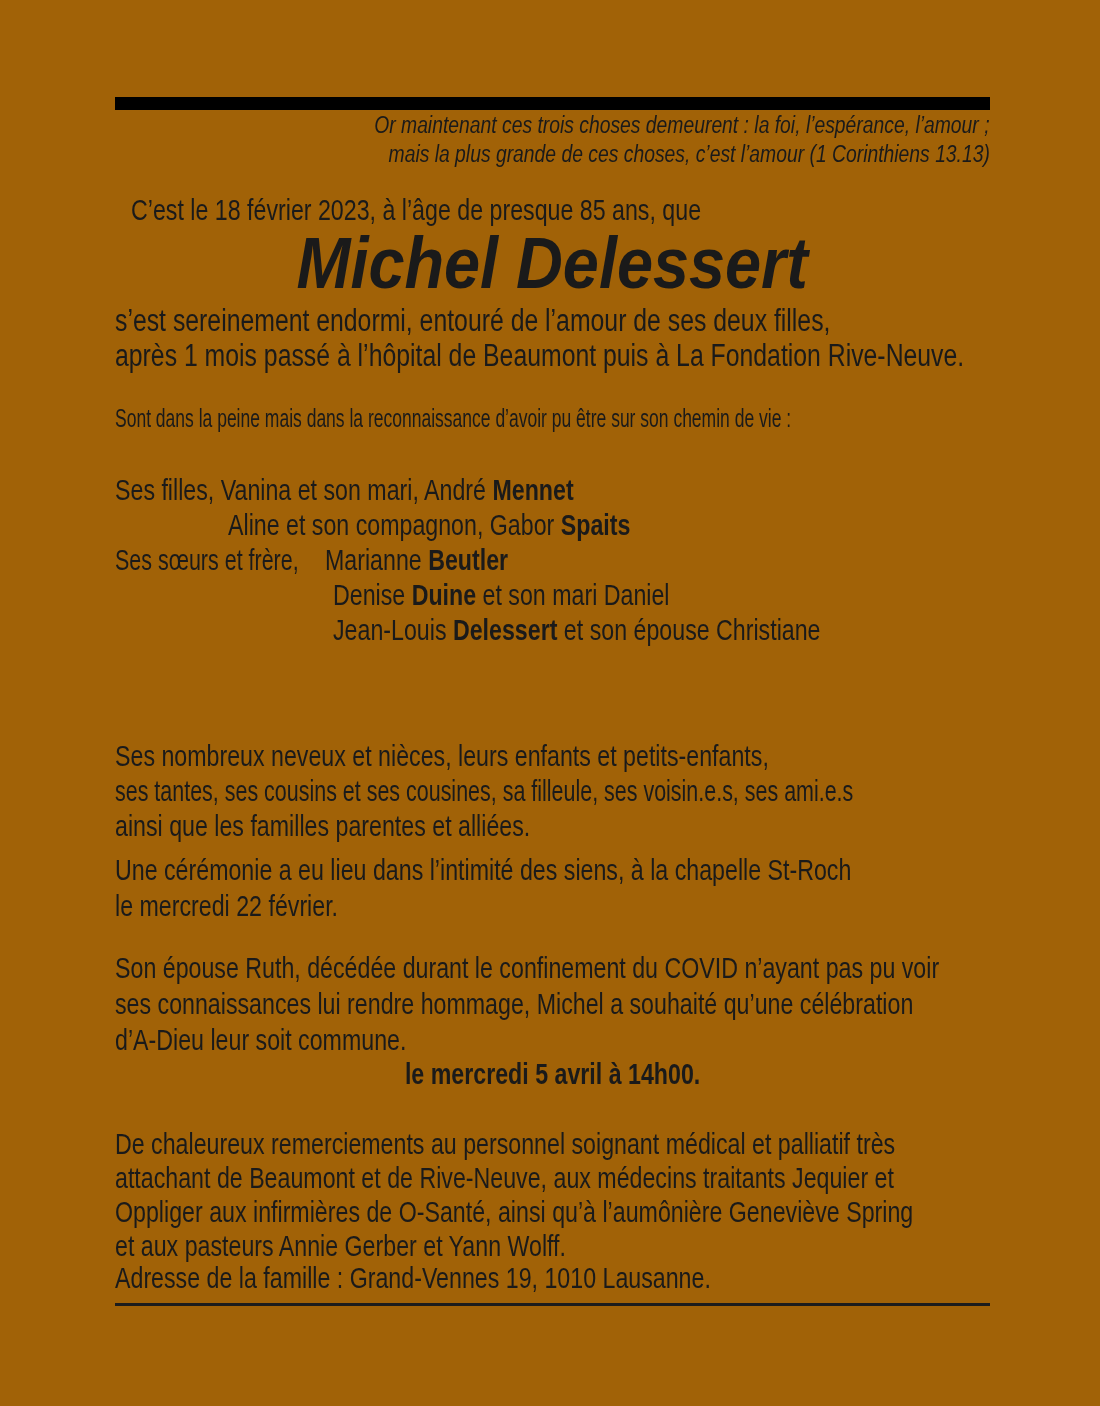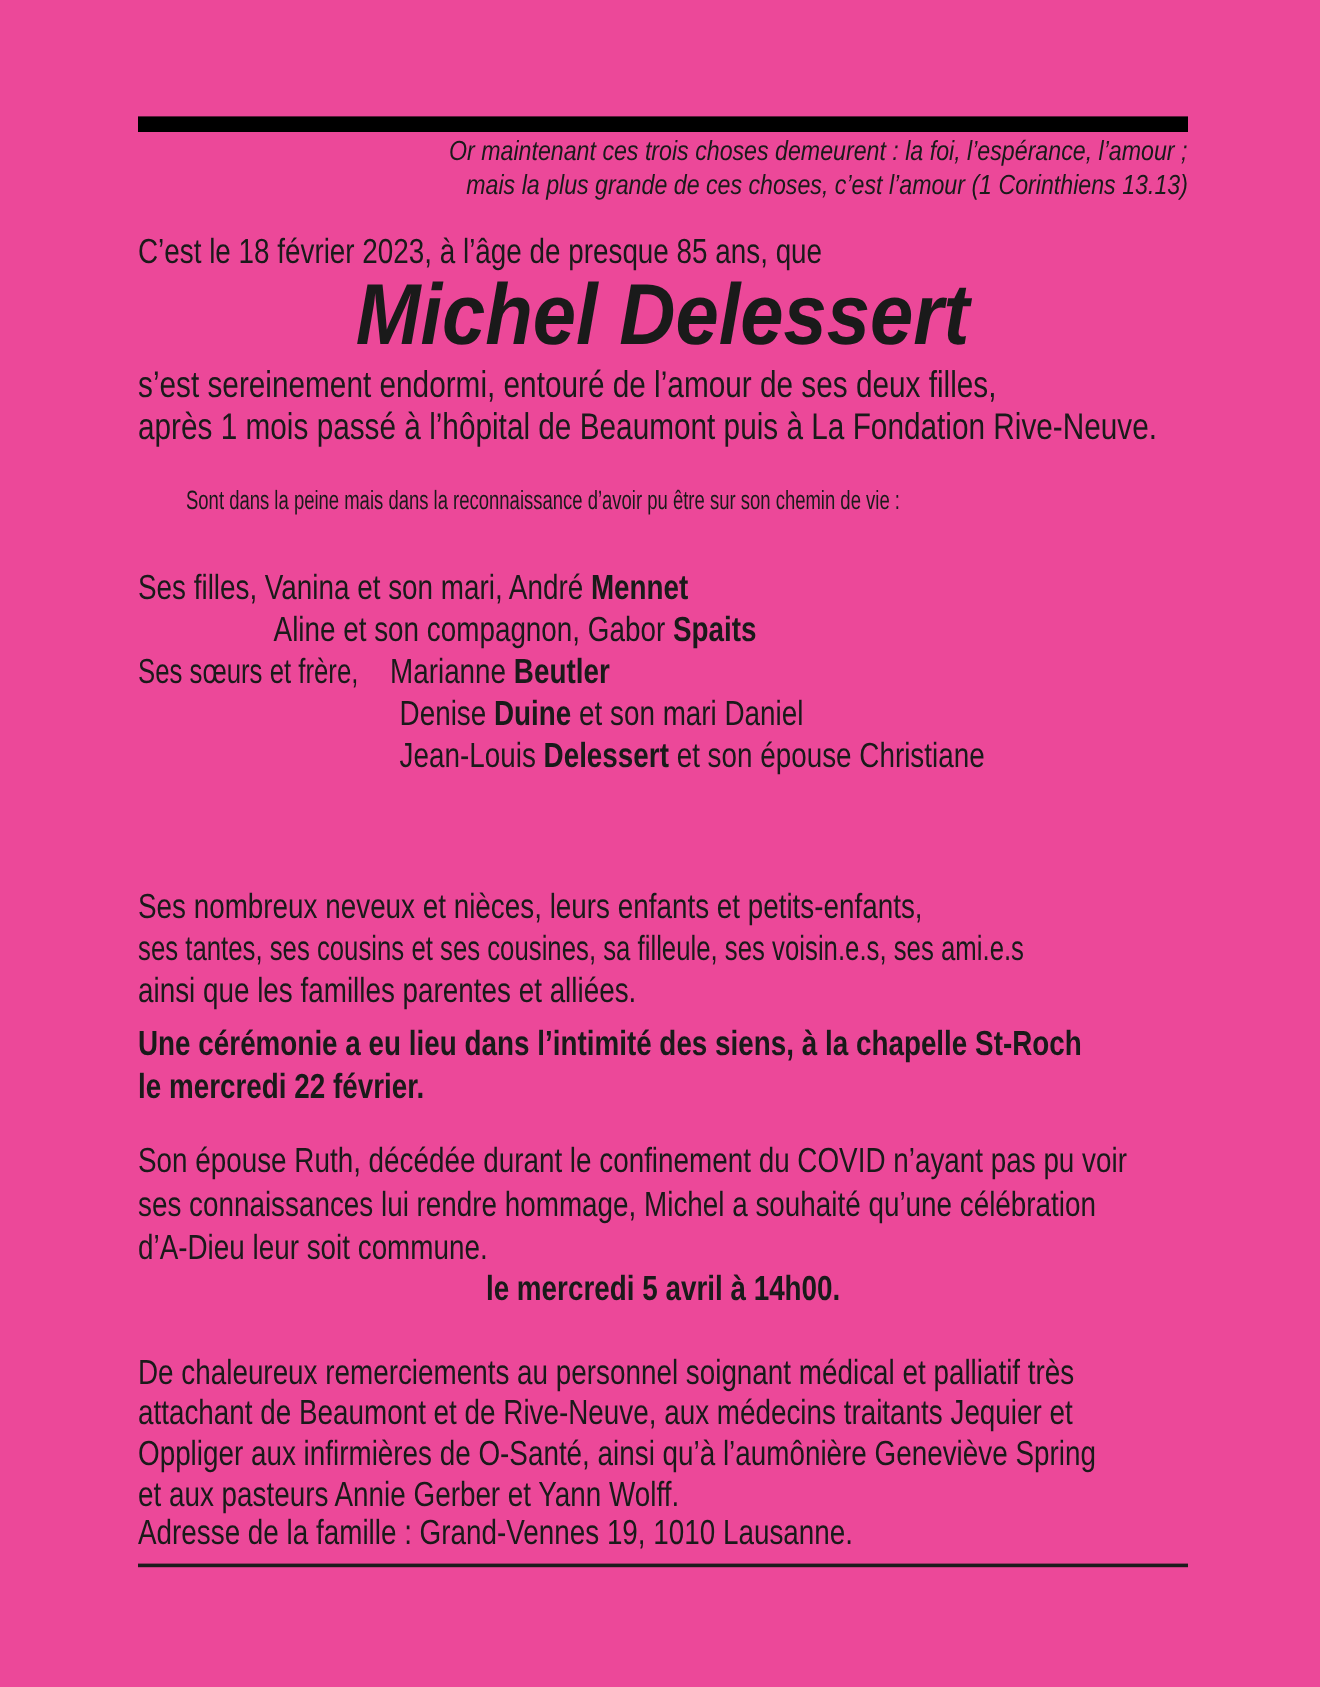--- a/index.html
+++ b/index.html
@@ -1,45 +1,45 @@
 <!DOCTYPE html>
 <html lang="fr"><head>
 <meta charset="utf-8">
 <style>
   html,body{margin:0;padding:0;background:#ffffff;}
   .page{
-    position:relative;width:1100px;height:1406px;background:#ec4899;
+    position:relative;width:1100px;height:1406px;background:#a16207;
     font-family:"Liberation Sans",sans-serif;color:#1a1a1a;overflow:hidden;
   }
   .bar{position:absolute;left:115px;top:97px;width:875px;height:13px;background:#000000;}
   .rule{position:absolute;left:115px;top:1303px;width:875px;height:3px;background:#1c1c1c;}
   .blk{position:absolute;left:115px;width:875px;}
   .ln{height:35px;white-space:nowrap;}
   
   .t{display:inline-block;white-space:nowrap;transform:scaleX(.80);transform-origin:0 50%;}
   .tq{transform:scaleX(.84);transform-origin:100% 50%;}
   .tc{transform-origin:50% 50%;}
   .tx{transform:scaleX(.70);}
   .tm{transform:scaleX(.74);}
   .tt{transform:scaleX(.90);transform-origin:50% 50%;}
   b{font-weight:700;}
 
   #quote{top:112px;font-size:23px;font-style:italic;text-align:right;}
   #quote .ln{height:29px;}
-  #intro{top:194px;font-size:29px;}
+  #intro{top:194px;font-size:29px;margin-left:16px;}
   #title{top:222px;font-size:72px;font-weight:700;text-align:center;font-style:italic;}
   #title .ln{height:64px;}
   #p-endormi{top:303px;font-size:31px;}
-  #p-peine{top:404px;font-size:22px;margin-left:40px;}
+  #p-peine{top:404px;font-size:25px;}
   #family{top:474px;font-size:29px;}
   #family .i1{padding-left:113px;}
   #family .i2{padding-left:218px;}
   .lbl{width:210px;}
   #p-neveux{top:724px;font-size:29px;margin-top:16px;}
-  #p-ceremonie{top:854px;font-size:29px;font-weight:bold;}
+  #p-ceremonie{top:854px;font-size:29px;}
   #p-ceremonie .ln{height:36px;}
   #p-ruth{top:952px;font-size:29px;}
   #p-ruth .ln{height:36px;}
   #announce{top:1058px;font-size:29px;font-weight:700;text-align:center;}
   #announce .ln{height:36px;}
   #p-remerciements{top:1128px;font-size:29px;}
   #p-remerciements .ln{height:34px;}
   #address{top:1262px;font-size:29px;}
 </style>
 </head>

